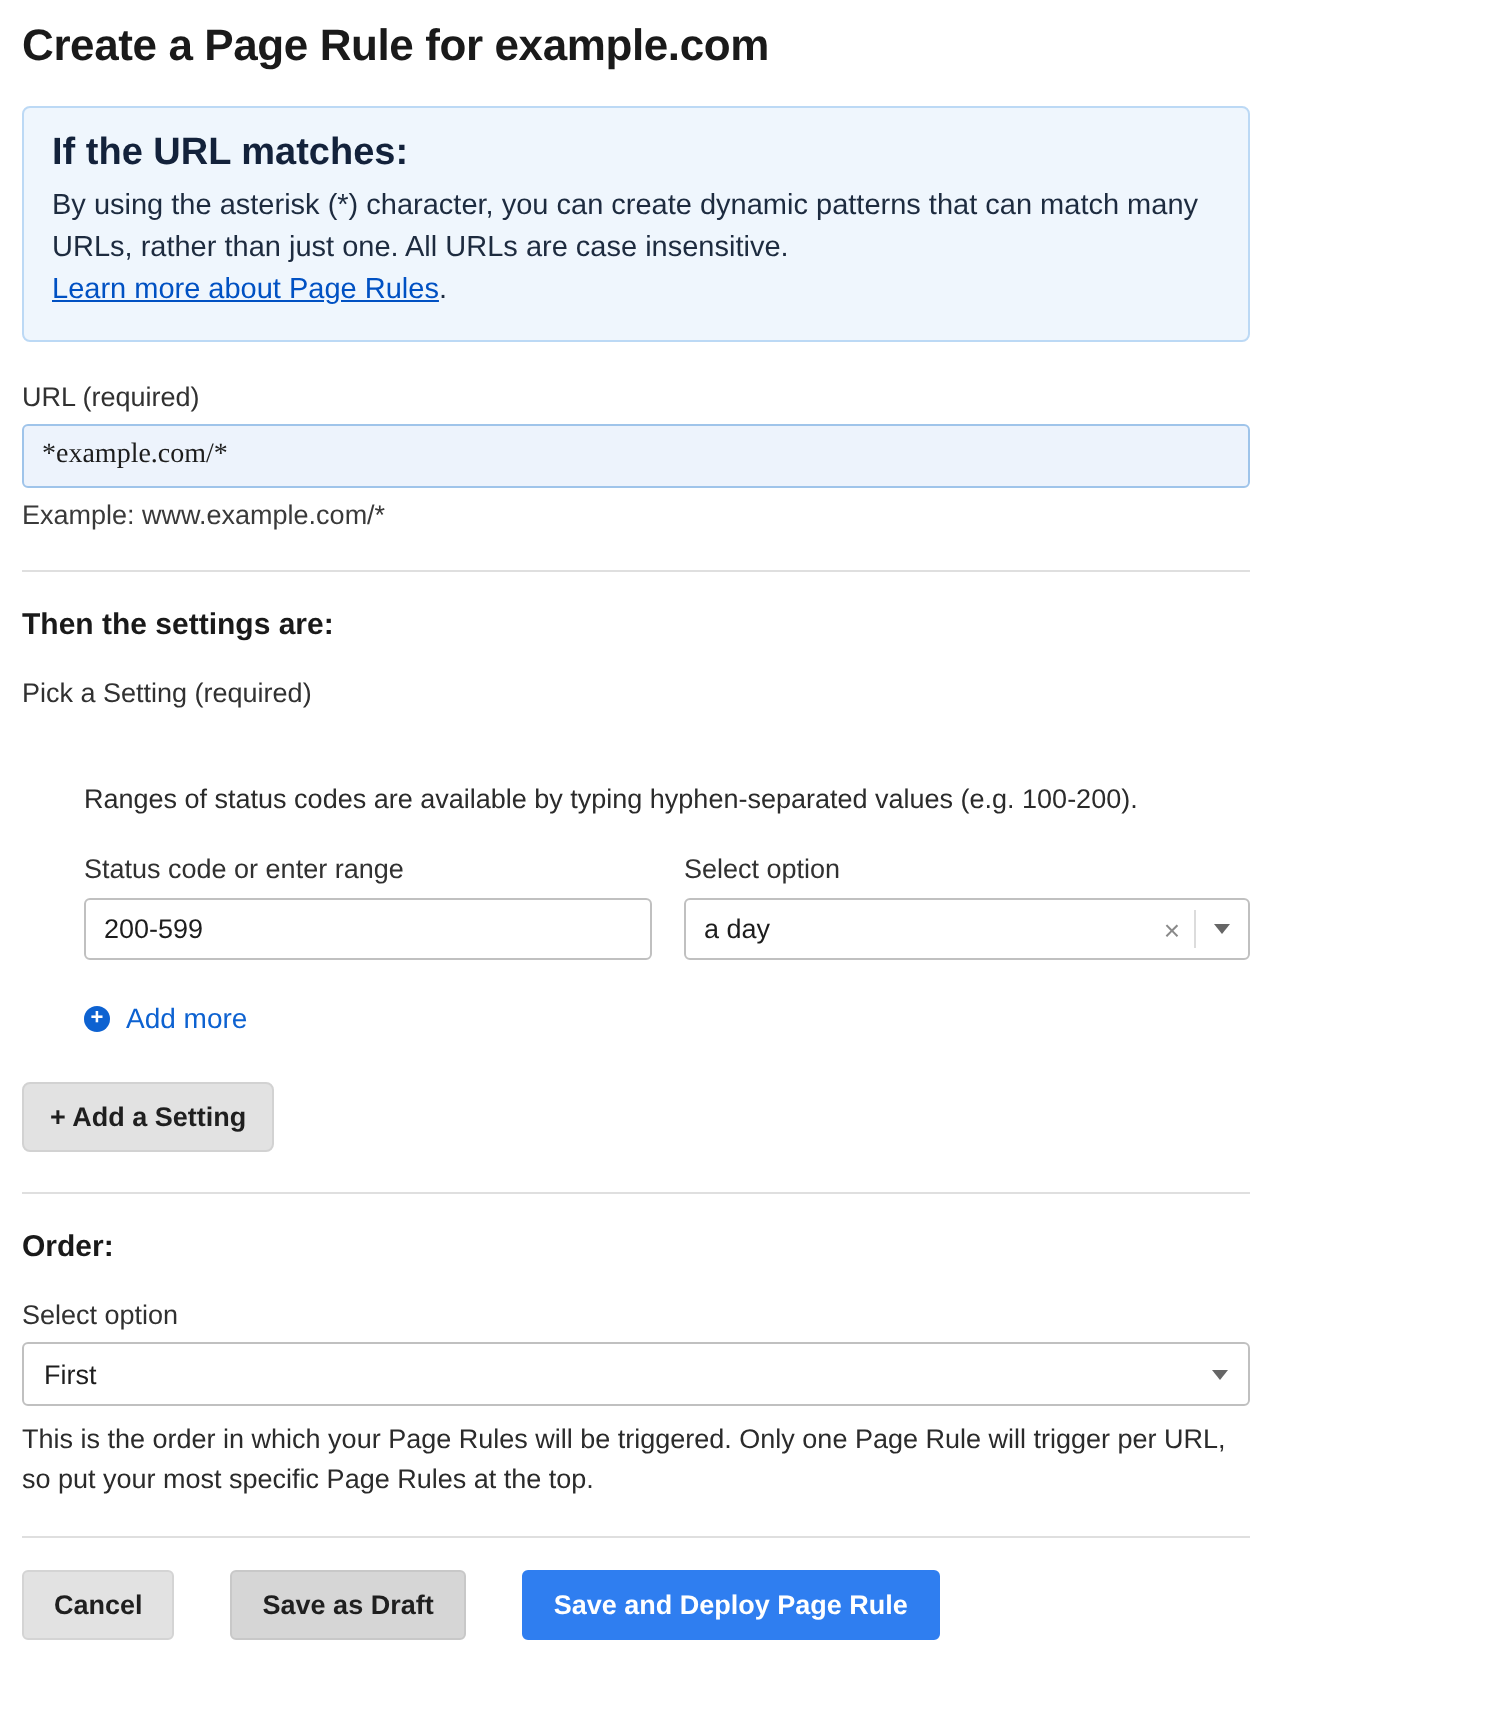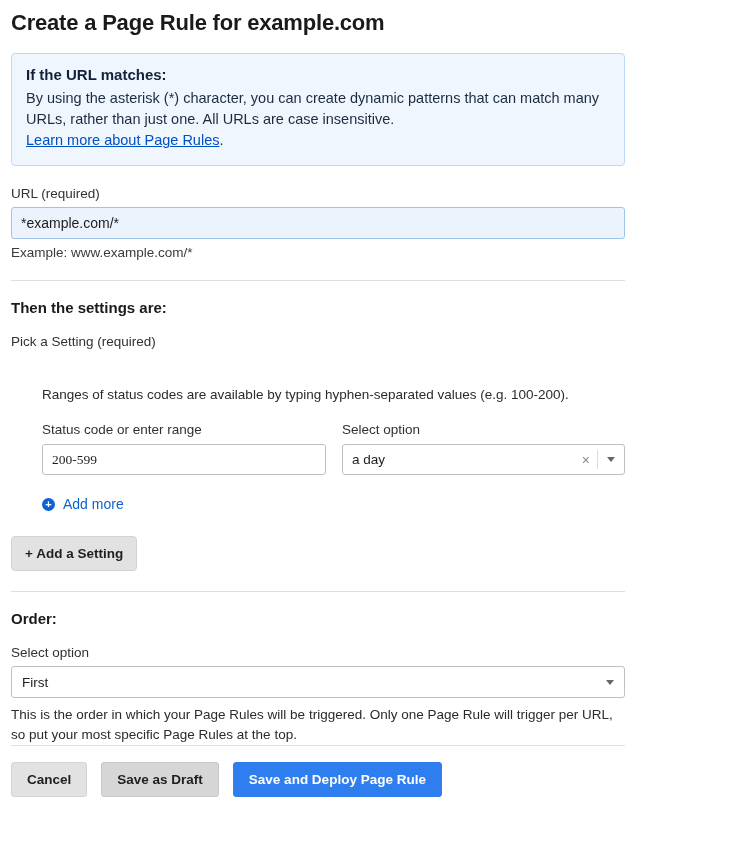--- a/index.html
+++ b/index.html
@@ -28,21 +28,21 @@
   }
   .info-box {
     border: 1px solid #bcd9f5;
     background: #eff6fd;
     border-radius: 4px;
     padding: 12px 14px 14px 14px;
     margin-bottom: 20px;
   }
   .info-title {
     font-weight: bold;
-    font-size: 15px;
+    font-size: 19px;
     color: #13223b;
     margin-bottom: 5px;
   }
   .info-text {
     font-size: 14.5px;
     line-height: 21px;
     color: #1d2b3f;
   }
   .info-link {
     color: #0051c3;
@@ -54,21 +54,21 @@
     color: #313131;
     margin-bottom: 6px;
   }
   .url-input {
     width: 100%;
     height: 32px;
     border: 1px solid #9fc4ea;
     background: #edf3fc;
     border-radius: 3px;
     font-size: 14px;
-    font-family: Liberation Sans, sans-serif;
+    font-family: Liberation Serif, serif;
     color: #1d1d1d;
     padding: 0 9px;
     outline: none;
   }
   .hint {
     font-size: 13.5px;
     color: #3a3a3a;
     margin-top: 6px;
   }
   .divider {
@@ -134,21 +134,21 @@
     font-size: 13.5px;
     color: #313131;
     margin-bottom: 7px;
   }
   .text-input {
     width: 100%;
     height: 31px;
     border: 1px solid #c0c0c0;
     border-radius: 3px;
     font-size: 13.5px;
-    font-family: Liberation Serif, serif;
+    font-family: Liberation Sans, sans-serif;
     color: #1d1d1d;
     padding: 0 9px;
     background: #fff;
     outline: none;
   }
   .combo {
     width: 100%;
     height: 31px;
     border: 1px solid #c0c0c0;
     border-radius: 3px;
@@ -228,23 +228,24 @@
     cursor: pointer;
   }
   .order-note {
     font-size: 13.5px;
     line-height: 20px;
     color: #2b2b2b;
     margin-top: 7px;
   }
   .footer {
     border-top: 1px solid #dfdfdf;
+    margin-top: 18px;
     padding-top: 16px;
     display: flex;
-    gap: 14px;
+    gap: 28px;
     align-items: center;
   }
   .btn {
     border-radius: 3px;
     font-size: 13.5px;
     font-weight: bold;
     padding: 9px 15px;
     cursor: pointer;
     font-family: "Liberation Sans", sans-serif;
     border: 1px solid transparent;

